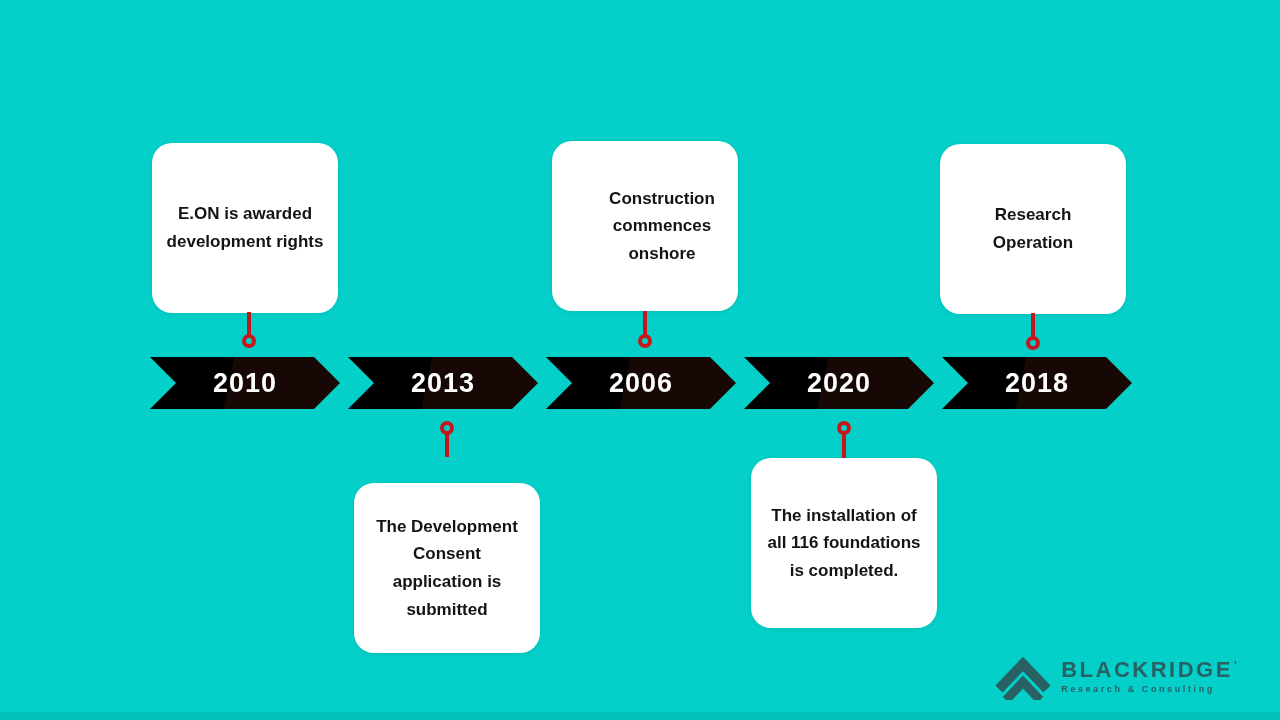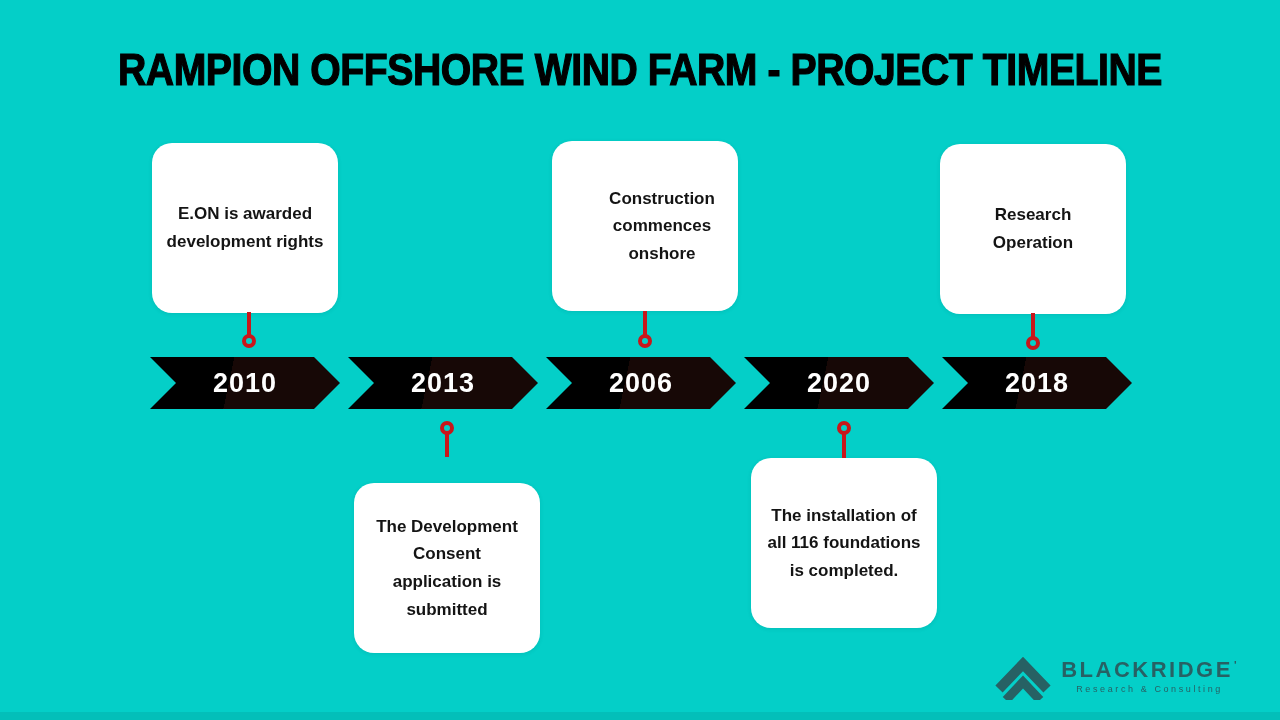--- a/index.html
+++ b/index.html
@@ -73,47 +73,44 @@
   .m1 .conn-line{ left:445px; top:434px; height:23px; }
   .m3 .conn-ring{ left:837px; top:421px; }
   .m3 .conn-line{ left:842px; top:434px; height:24px; }
 
   
   .logo {
     position:absolute; right:42px; bottom:20px;
     display:flex; align-items:center; gap:10px;
     opacity:0.9;
   }
-  .logo-text { display:flex; flex-direction:column; align-items:center; }
+  .logo-text { display:flex; flex-direction:column; align-items:flex-start; }
   .logo-name {
     font-size:22px; font-weight:700; letter-spacing:2.5px;
     color:#2b565a; line-height:1.1; position:relative;
   }
   .logo-tick {
     font-size:11px; font-weight:700; color:#2b565a;
     position:relative; top:-8px; left:1px;
   }
   .logo-tagline {
-    font-size:9px; font-weight:400; letter-spacing:2.6px;
+    font-size:9px; font-weight:700; letter-spacing:2.6px;
     color:#2b565a; margin-top:2px;
   }
 
   .bottom-strip {
     position:absolute; left:0; bottom:0; width:1280px; height:8px;
     background:rgba(0,60,60,0.10);
   }
 </style>
 </head>
 <body>
 
 <div class="canvas">
 
-  <div class="title">
-    <span class="title-inner">RAMPION OFFSHORE WIND FARM - PROJECT TIMELINE</span>
-  </div>
 
   <div class="milestone m0">
     <div class="card">
       <p>E.ON is awarded development rights</p>
     </div>
     <div class="conn-line"></div>
     <div class="conn-ring"></div>
     <div class="arrow">
       <span class="year">2010</span>
     </div>

